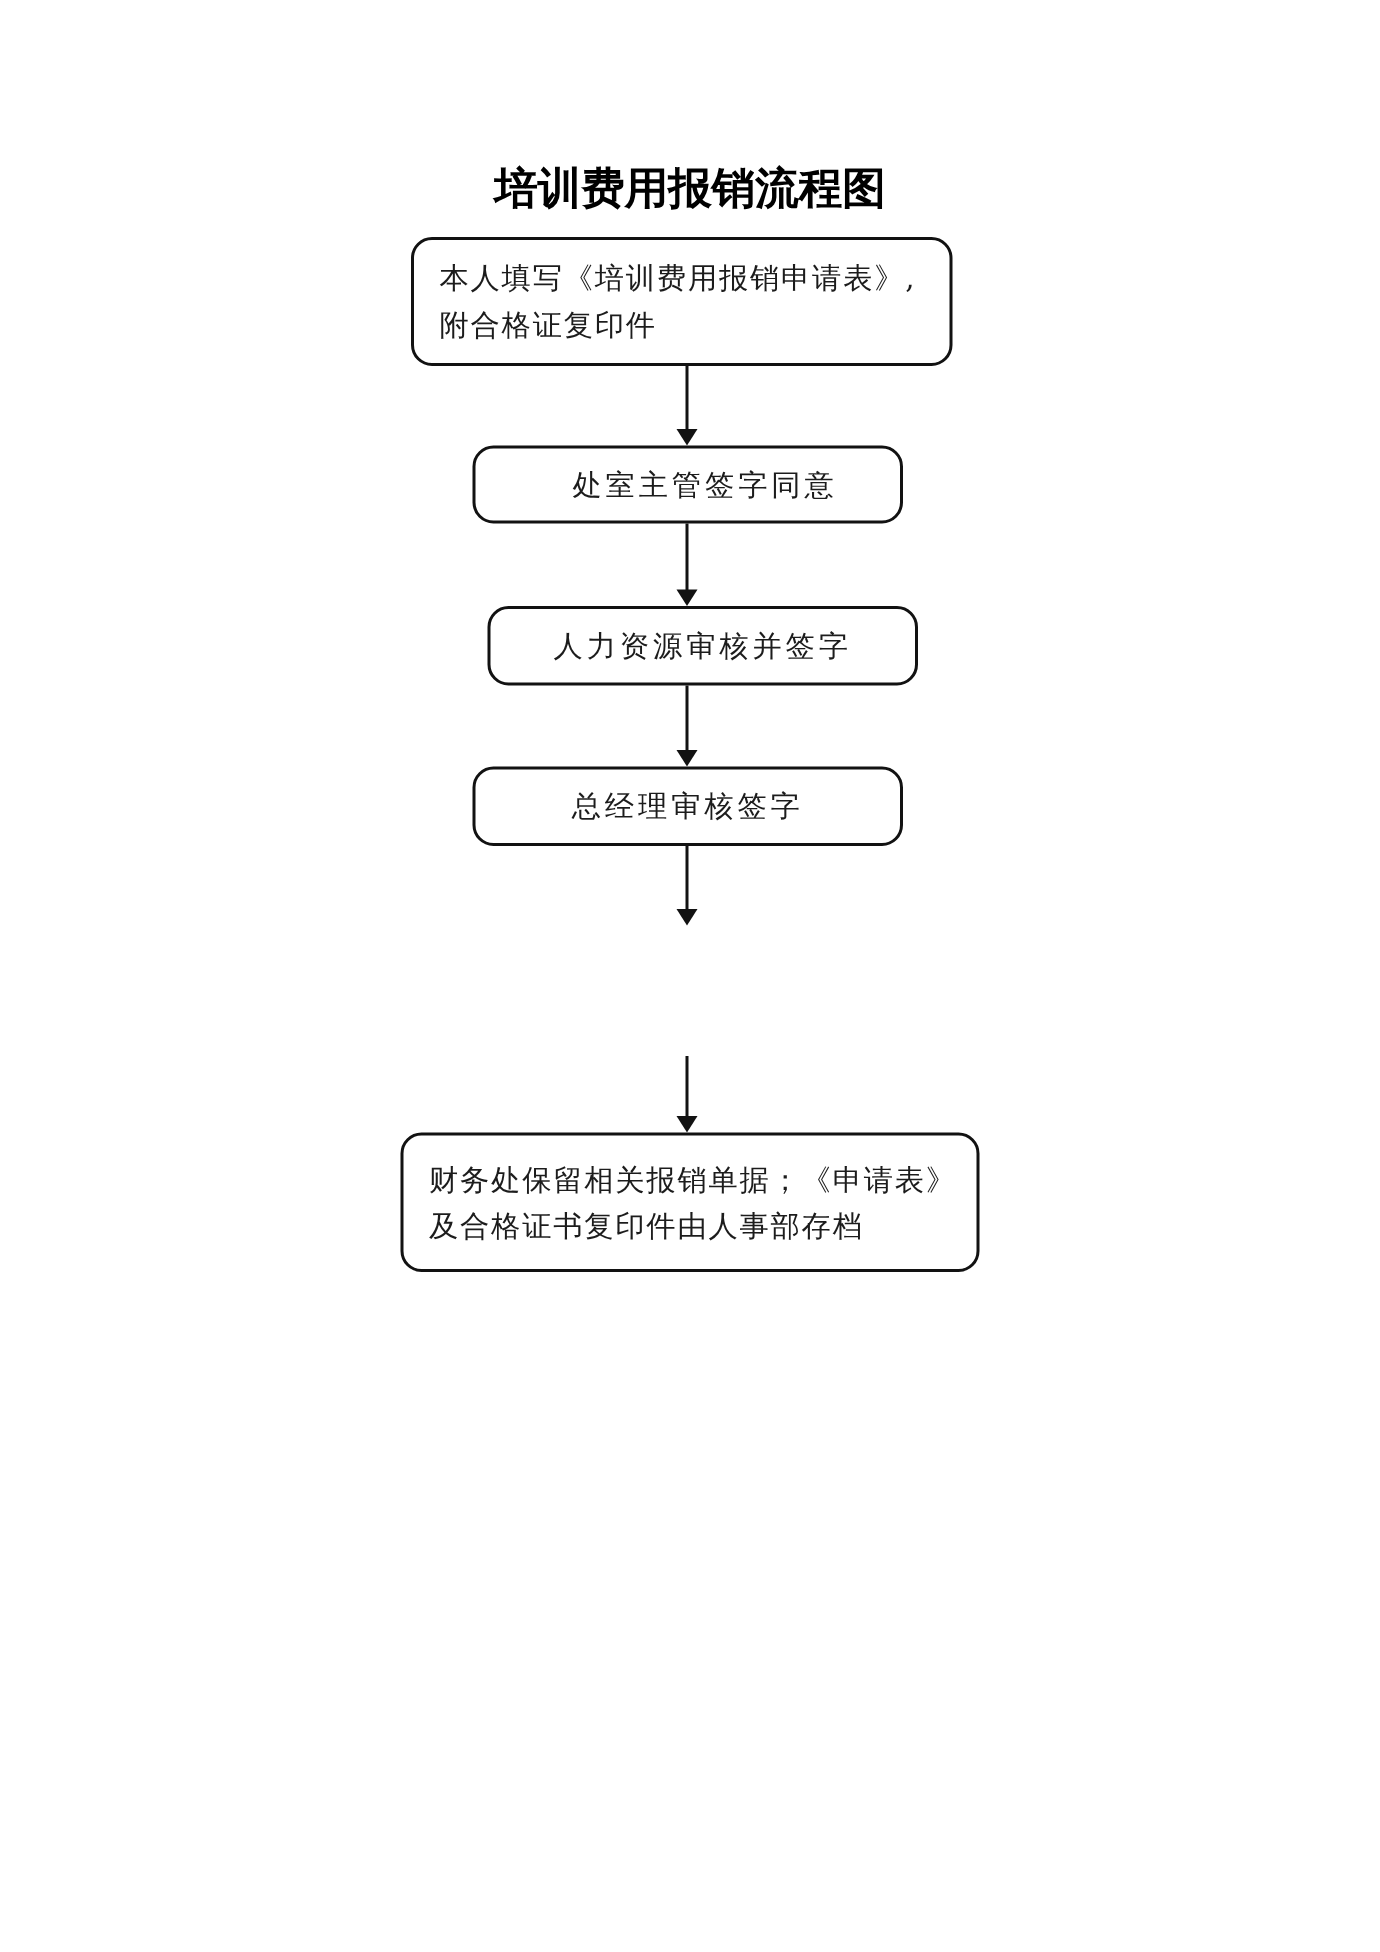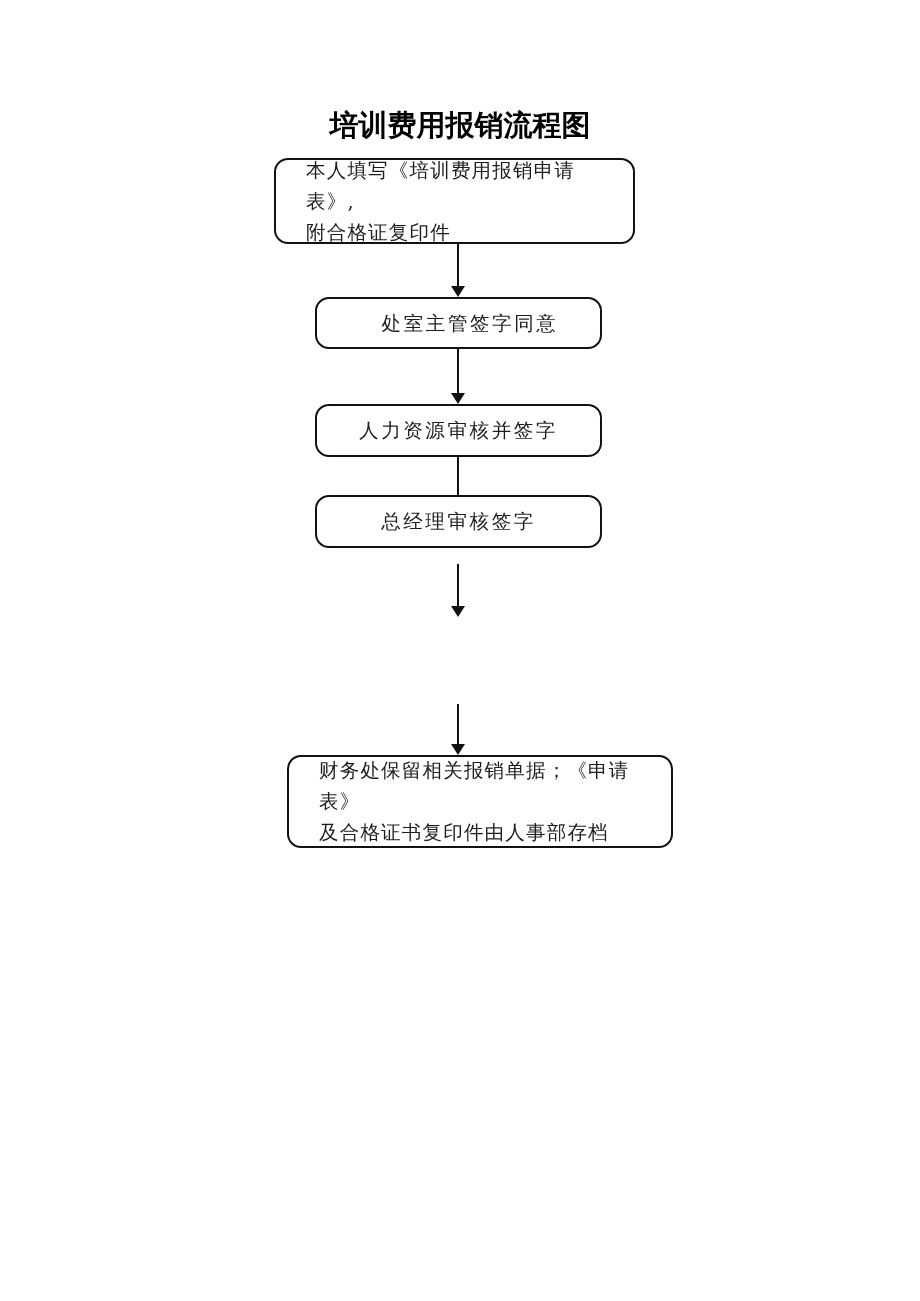--- a/index.html
+++ b/index.html
@@ -59,36 +59,36 @@
   .node-label {
     font-family: "DejaVu Serif", "Liberation Serif", serif;
     font-size: 19.5px;
     line-height: 31px;
     letter-spacing: 1.2px;
     color: #1c1c1c;
     white-space: pre-line;
     padding: 0;
   }
   .node.pad-left .node-label {
-    padding-left: 30px;
+    padding-left: 17px;
     padding-right: 12px;
     text-align: left;
   }
   .node.center .node-label {
     text-align: center;
     letter-spacing: 2.6px;
   }
 
   
   #node-1 { left: 274px; top: 158px;  width: 361px; height: 86px;  }
   #node-2 { left: 315px; top: 297px;  width: 287px; height: 52px; padding-left: 23px;  }
-  #node-3 { left: 315px; top: 404px;  width: 287px; height: 53px;  }
-  #node-4 { left: 315px; top: 495px;  width: 287px; height: 53px;  }
+  #node-3 { left: 325px; top: 404px;  width: 287px; height: 53px;  }
+  #node-4 { left: 315px; top: 511px;  width: 287px; height: 53px;  }
   #node-5 { left: 281px; top: 617px;  width: 360px; height: 87px;  }
-  #node-6 { left: 267px; top: 755px;  width: 386px; height: 93px; margin-left: 20px;  }
+  #node-6 { left: 267px; top: 755px;  width: 386px; height: 93px;  }
 
   
   .connector {
     position: absolute;
     width: 22px;
   }
   .connector .shaft {
     position: absolute;
     left: 10px;
     top: 0;

